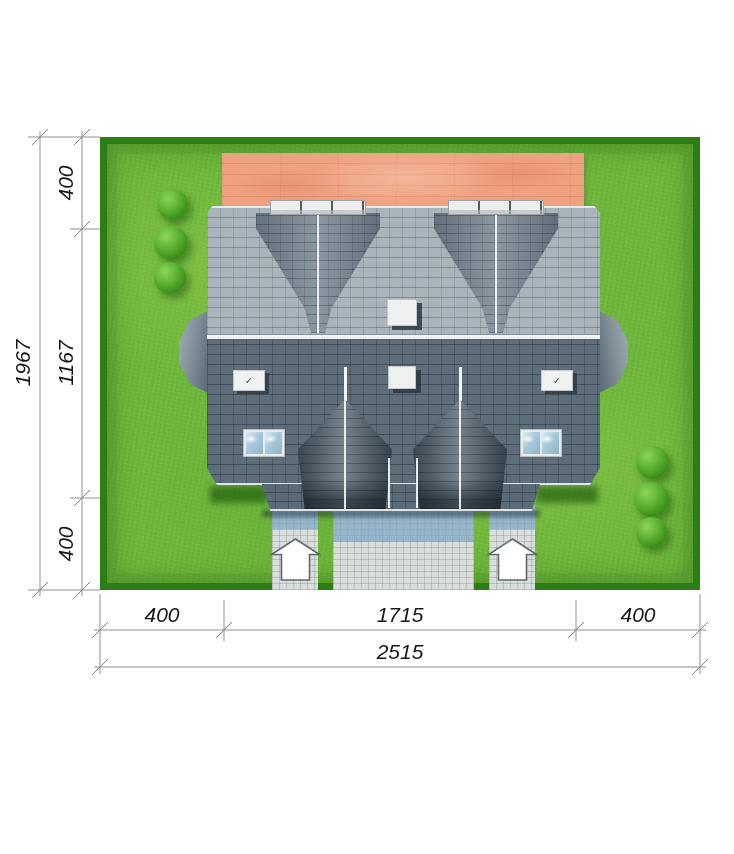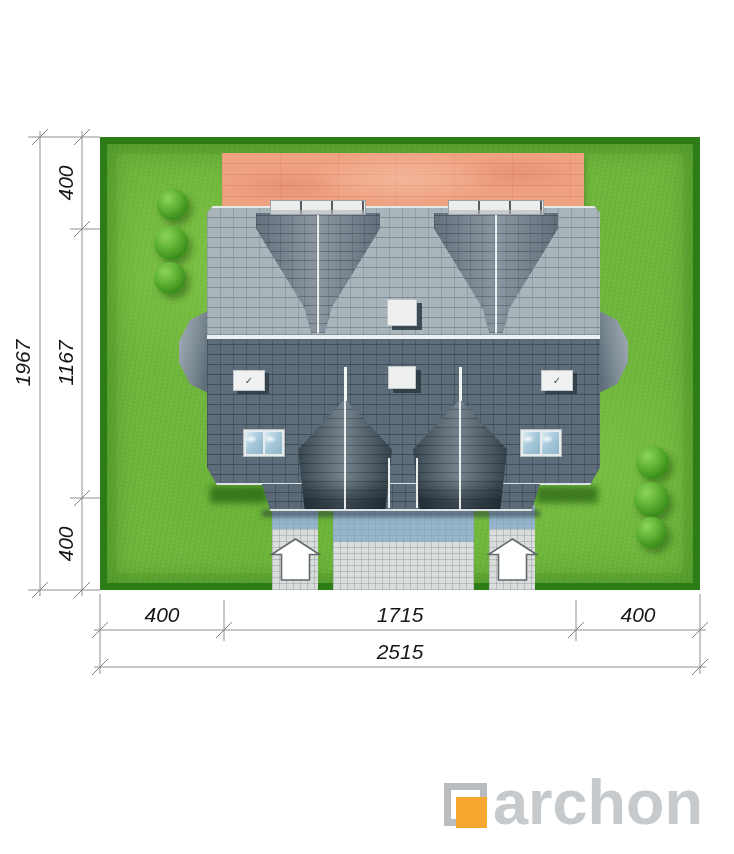--- a/index.html
+++ b/index.html
@@ -269,19 +269,14 @@
     <text x="162" y="622">400</text>
     <text x="400" y="622">1715</text>
     <text x="638" y="622">400</text>
 
     <line x1="94" y1="667" x2="706" y2="667"></line>
     <line class="tick" x1="92" y1="675" x2="108" y2="659"></line>
       <line class="tick" x1="692" y1="675" x2="708" y2="659"></line>
     <text x="400" y="659">2515</text>
   </svg>
 
-  <div class="abs logo">
-    <span class="gray-sq"></span>
-    <span class="orange-sq"></span>
-    <span class="word">archon</span>
-  </div>
 
 </div>
 
 </body></html>

